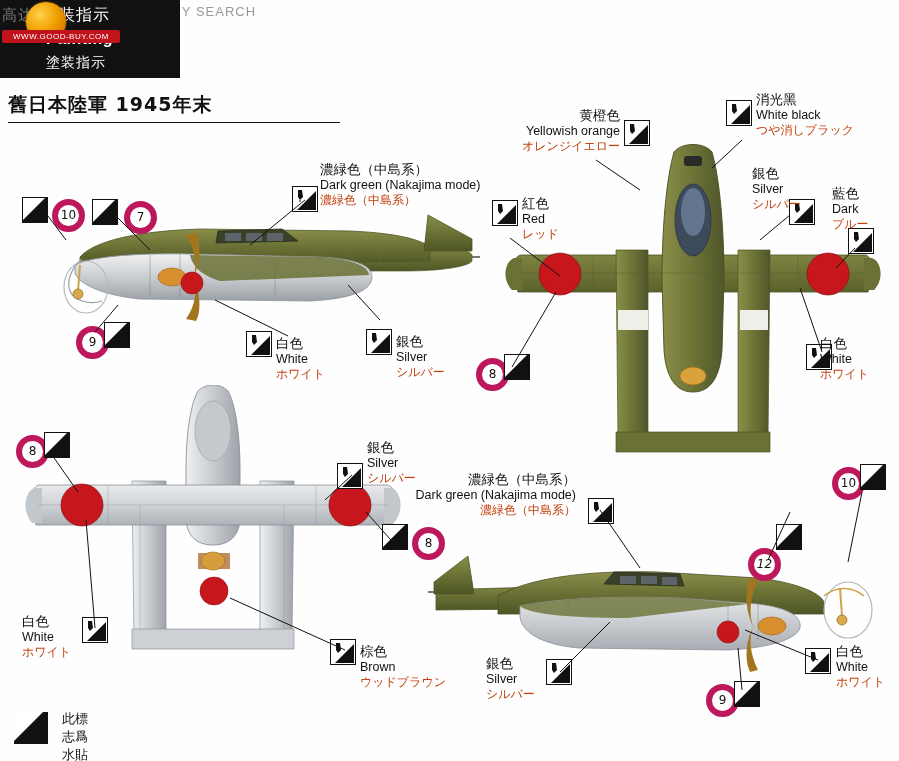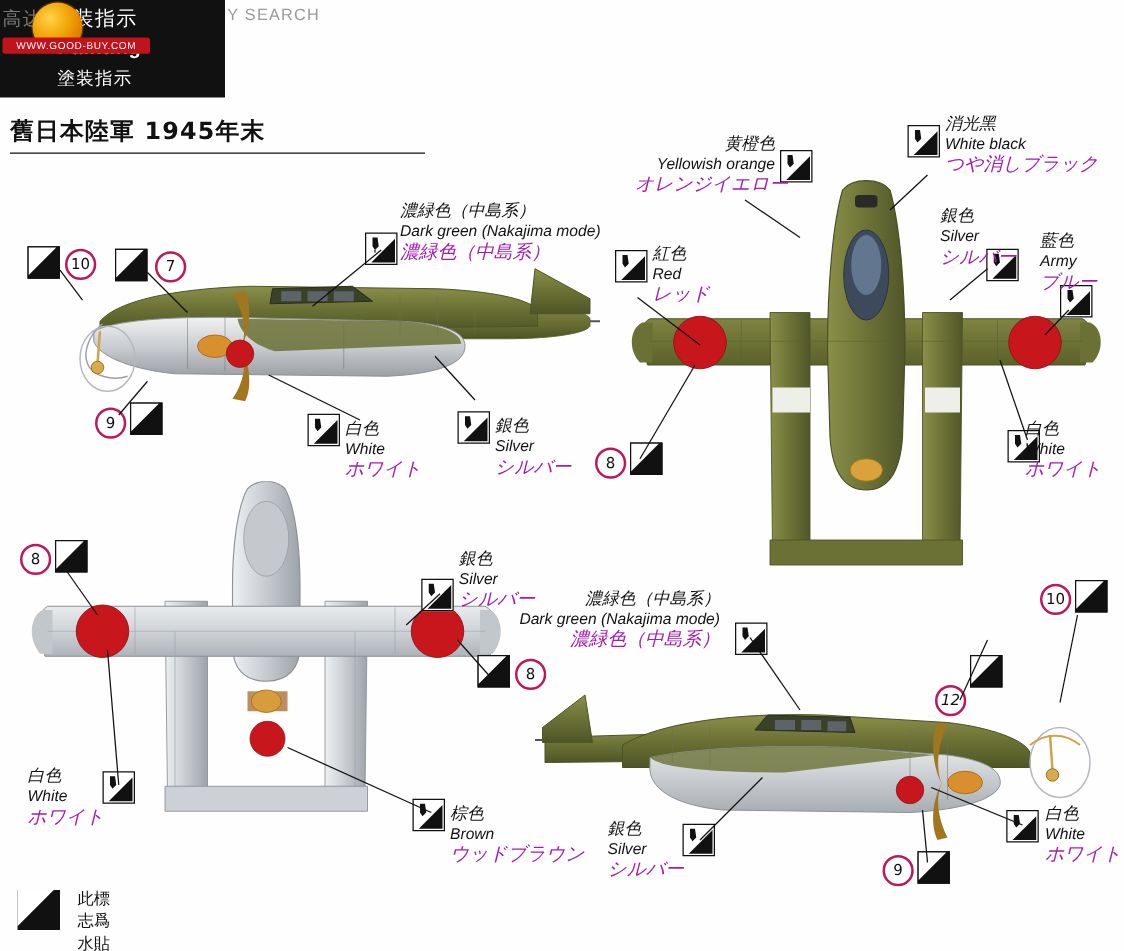--- a/index.html
+++ b/index.html
@@ -31,39 +31,39 @@
   .hdr .l3{position:absolute;left:46px;top:54px;color:#fff;font-size:14px;font-family:"DejaVu Sans",sans-serif;letter-spacing:1px;}
 
   
   .title{position:absolute;left:8px;top:92px;}
   .title .t1{font-size:19px;font-weight:bold;font-family:"DejaVu Sans",sans-serif;letter-spacing:1px;color:#111;}
   .title .t2{font-size:15px;font-weight:bold;margin-top:3px;color:#111;}
   .title .rule{width:332px;height:1px;background:#111;margin:4px 0 4px 0;}
   .title .t3{font-size:13px;font-family:"DejaVu Sans",sans-serif;color:#111;letter-spacing:1px;}
 
   
-  .lbl{position:absolute;line-height:1.18;font-style:italic;}
+  .lbl{position:absolute;line-height:1.18;}
   .lbl .cn{font-size:13.5px;font-family:"DejaVu Sans",sans-serif;color:#111;white-space:nowrap;}
   .lbl .en{font-size:12.5px;color:#111;white-space:nowrap;}
-  .lbl .jp{font-size:15px;font-family:"DejaVu Sans",sans-serif;color:#a21caf;white-space:nowrap;}
+  .lbl .jp{font-size:12px;font-family:"DejaVu Sans",sans-serif;color:#c2410c;white-space:nowrap;}
   .lbl.r{text-align:right;}
 
   
   .chip{position:absolute;width:26px;height:26px;border:1px solid #111;background:#fff;box-sizing:border-box;}
   .chip .tri{position:absolute;right:1px;bottom:1px;width:0;height:0;
       border-left:19px solid transparent;border-bottom:19px solid #111;}
   .chip .brush{position:absolute;left:3px;top:2px;width:12px;height:14px;}
 
   
   .decal{position:absolute;width:26px;height:26px;background:#111;border:1px solid #111;box-sizing:border-box;}
   .decal .wedge{position:absolute;left:0;top:0;width:0;height:0;
      border-right:22px solid transparent;border-top:22px solid #fff;}
 
   
-  .num{position:absolute;width:21px;height:21px;border:2px solid #be185d;border-radius:50%;
+  .num{position:absolute;width:21px;height:21px;border:6px solid #be185d;border-radius:50%;
      font-size:12px;line-height:20px;text-align:center;background:#fff;color:#111;
      font-family:"DejaVu Sans",sans-serif;}
 
   
   svg.leaders{position:absolute;left:0;top:0;width:899px;height:761px;pointer-events:none;z-index:10;}
 
   
   .foot{position:absolute;left:14px;top:712px;}
   .foot .fs{position:absolute;left:0;top:0;width:34px;height:32px;background:#111;}
   .foot .fs .wedge{position:absolute;left:0;top:0;width:0;height:0;border-right:29px solid transparent;border-top:29px solid #fff;}
@@ -456,21 +456,21 @@
   </div>
 
   <div class="lbl" style="left:752px;top:166px;">
     <div class="cn">銀色</div>
     <div class="en">Silver</div>
     <div class="jp">シルバー</div>
   </div>
 
   <div class="lbl" style="left:832px;top:186px;">
     <div class="cn">藍色</div>
-    <div class="en">Army</div>
+    <div class="en">Dark</div>
     <div class="jp">ブルー</div>
   </div>
 
   <div class="lbl" style="left:820px;top:336px;">
     <div class="cn">白色</div>
     <div class="en">White</div>
     <div class="jp">ホワイト</div>
   </div>
 
   <div class="lbl" style="left:367px;top:440px;">

